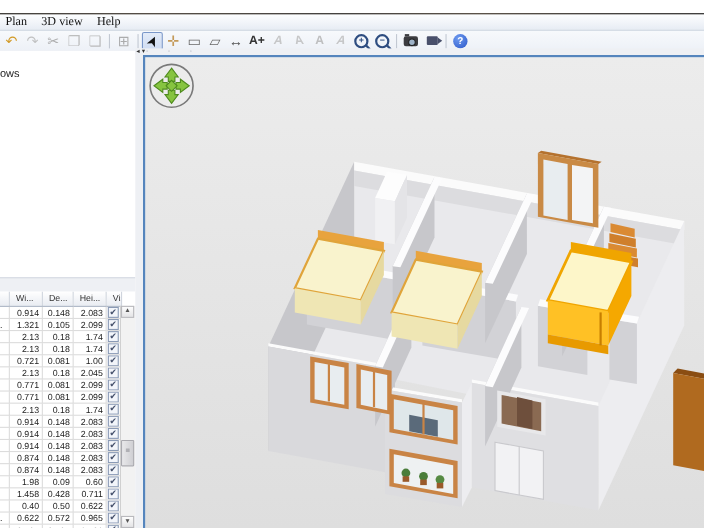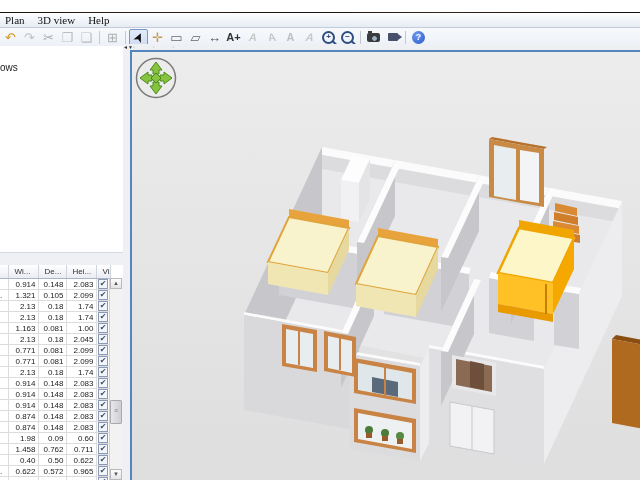--- a/index.html
+++ b/index.html
@@ -207,21 +207,21 @@
           </tr>
           <tr>
             <td class="name"></td>
             <td class="num">2.13</td>
             <td class="num">0.18</td>
             <td class="num">1.74</td>
             <td class="chk"><span class="checkbox">✔</span></td>
           </tr>
           <tr>
             <td class="name"></td>
-            <td class="num">1.163</td>
+            <td class="num">0.721</td>
             <td class="num">0.081</td>
             <td class="num">1.00</td>
             <td class="chk"><span class="checkbox">✔</span></td>
           </tr>
           <tr>
             <td class="name"></td>
             <td class="num">2.13</td>
             <td class="num">0.18</td>
             <td class="num">2.045</td>
             <td class="chk"><span class="checkbox">✔</span></td>
@@ -285,21 +285,21 @@
           <tr>
             <td class="name"></td>
             <td class="num">1.98</td>
             <td class="num">0.09</td>
             <td class="num">0.60</td>
             <td class="chk"><span class="checkbox">✔</span></td>
           </tr>
           <tr>
             <td class="name"></td>
             <td class="num">1.458</td>
-            <td class="num">0.762</td>
+            <td class="num">0.428</td>
             <td class="num">0.711</td>
             <td class="chk"><span class="checkbox">✔</span></td>
           </tr>
           <tr>
             <td class="name"></td>
             <td class="num">0.40</td>
             <td class="num">0.50</td>
             <td class="num">0.622</td>
             <td class="chk"><span class="checkbox">✔</span></td>
           </tr>

